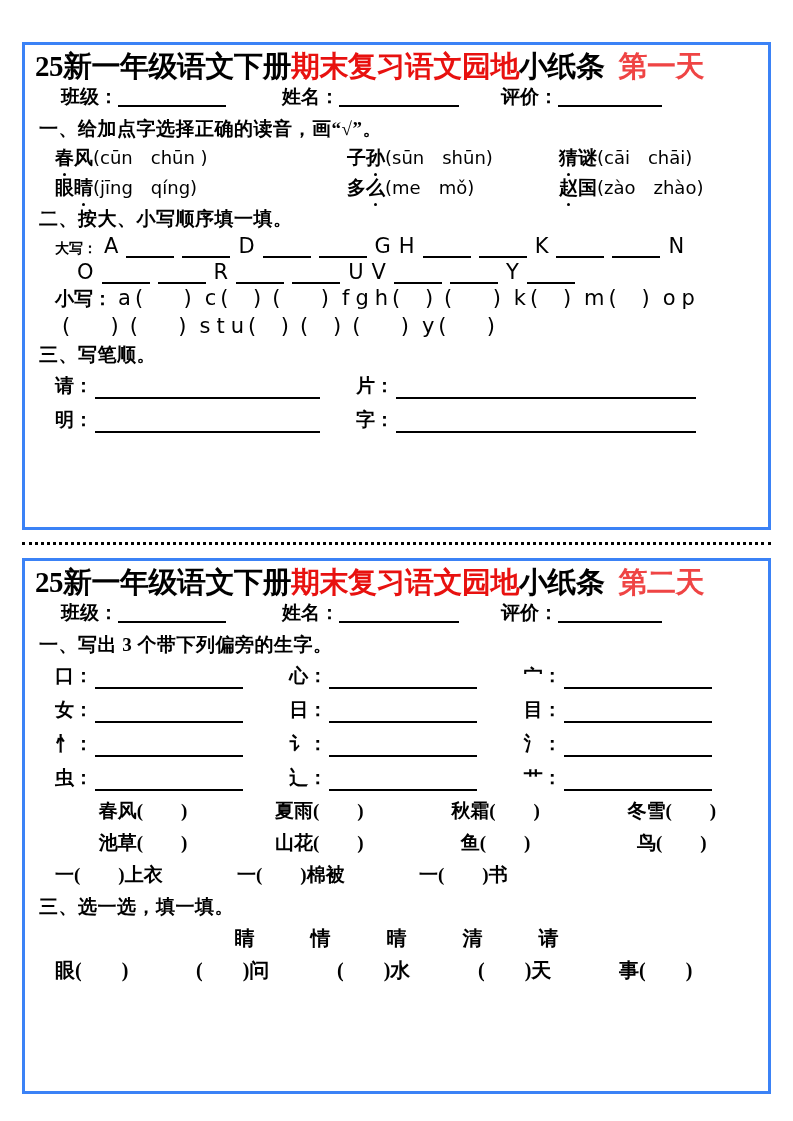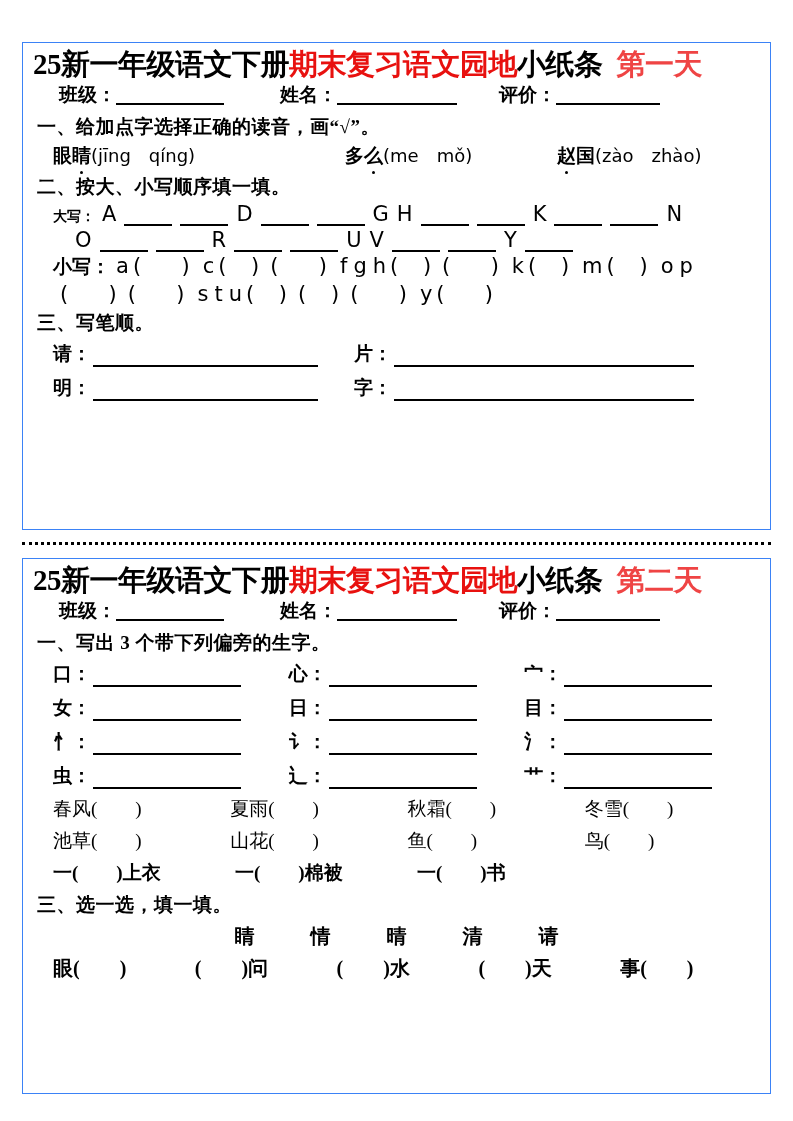--- a/index.html
+++ b/index.html
@@ -15,21 +15,21 @@
     position:relative;
     width:793px;height:1121px;
     padding:0;
     box-sizing:border-box;
   }
   .sheet{
     position:absolute;
     left:22px;
     width:749px;
     box-sizing:border-box;
-    border:1px solid #3b82f6;
+    border:3px solid #3b82f6;
     background:#fff;
   }
   #sheet-1{top:42px;height:488px;}
   #sheet-2{top:558px;height:536px;}
 
   .cut-line{
     position:absolute;
     left:22px;top:542px;
     width:749px;height:0;
     border-top:3px dotted #000;
@@ -176,22 +176,23 @@
     display:inline-block;
     border-bottom:2px solid #000;
     width:148px;height:17px;
   }
 
   
   .word-row{
     display:flex;
     padding:3px 8px 3px 30px;
     font-size:19px;
-    font-weight:normal;
-    white-space:nowrap;
+    font-weight:bold;
+    white-space:nowrap;
+    text-align:center;
   }
   .word-cell{width:182px;}
 
   
   .mw-row{
     display:flex;
     padding:3px 0 3px 30px;
     font-size:19px;
     font-weight:bold;
     white-space:nowrap;
@@ -244,20 +245,25 @@
       </span>
       <span class="gap-b"></span>
       <span class="info-item">
         <span class="info-label">评价：</span>
         <span class="info-blank w-c"></span>
       </span>
     </div>
 
     <div class="sec-head">一、给加点字选择正确的读音，画“√”。</div>
 
+    <div class="py-row">
+      <span class="py-cell c1"><span class="dotted">春</span><span>风</span><span class="py-latin">(cūn　chūn )</span></span>
+      <span class="py-cell c2"><span>子</span><span class="dotted">孙</span><span class="py-latin">(sūn　shūn)</span></span>
+      <span class="py-cell c3"><span class="dotted">猜</span><span>谜</span><span class="py-latin">(cāi　chāi)</span></span>
+    </div>
 
     <div class="py-row">
       <span class="py-cell c1"><span>眼</span><span class="dotted">睛</span><span class="py-latin">(jīng　qíng)</span></span>
       <span class="py-cell c2"><span>多</span><span class="dotted">么</span><span class="py-latin">(me　mǒ)</span></span>
       <span class="py-cell c3"><span class="dotted">赵</span><span>国</span><span class="py-latin">(zào　zhào)</span></span>
     </div>
 
     <div class="sec-head">二、按大、小写顺序填一填。</div>
 
     <div class="alpha-row">

